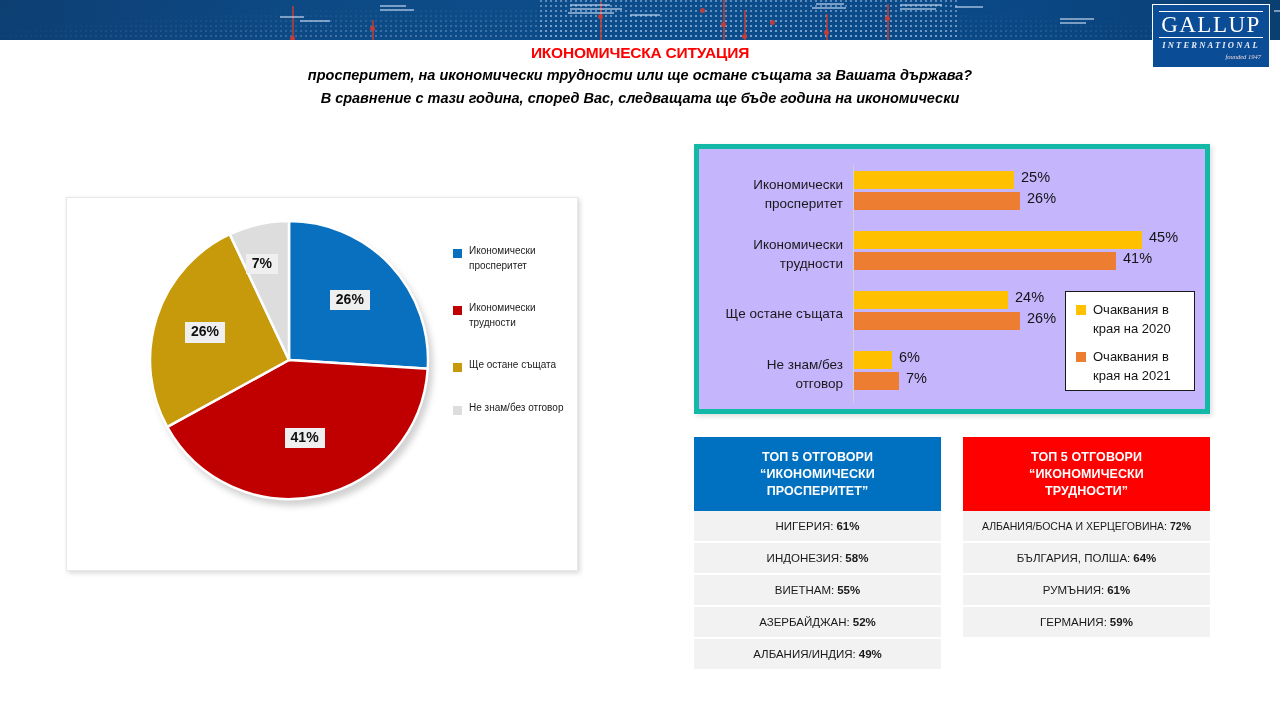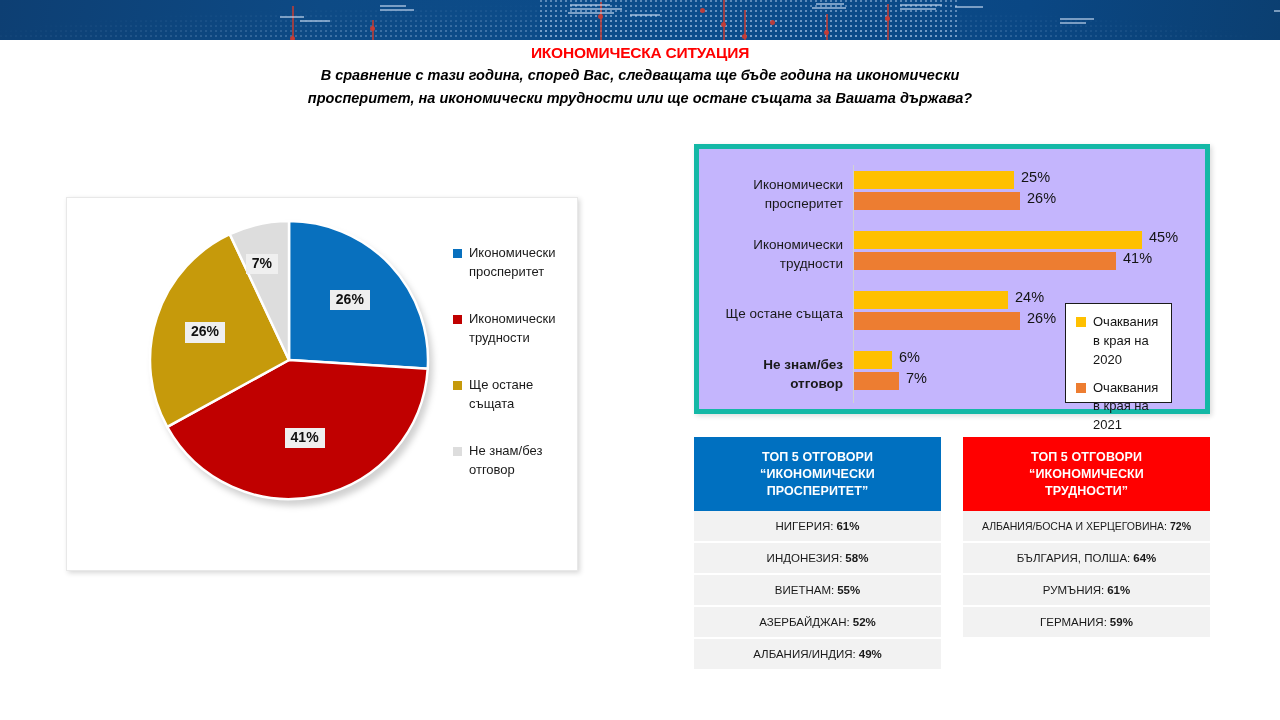--- a/index.html
+++ b/index.html
@@ -175,21 +175,21 @@
     align-items: flex-start;
     margin-bottom: 28px;
   }
   .pl-swatch {
     width: 9px; height: 9px;
     margin-top: 5px;
     margin-right: 7px;
     flex: 0 0 auto;
   }
   .pl-text {
-    font-size: 13px;
+    font-size: 10px;
     color: #1a1a1a;
     line-height: 1.46;
   }
 
   
   .bar-panel {
     position: absolute;
     left: 694px; top: 144px;
     width: 516px; height: 270px;
     background: #c4b5fd;
@@ -217,22 +217,22 @@
   .bar-val {
     position: absolute;
     top: -2px;
     font-size: 14.5px;
     color: #141414;
     white-space: nowrap;
   }
 
   .bar-legend {
     position: absolute;
-    left: 366px; top: 154px;
-    width: 107px; height: 100px;
+    left: 366px; top: 142px;
+    width: 130px; height: 100px;
     background: #ffffff;
     border: 1px solid #1a1a1a;
     padding: 9px 8px 0 10px;
   }
   .bl-item { display: flex; align-items: flex-start; margin-bottom: 9px; }
   .bl-swatch { width: 10px; height: 10px; margin-top: 4px; margin-right: 7px; flex: 0 0 auto; }
   .bl-text { font-size: 13px; color: #151515; line-height: 1.45; }
 
   
   .tables {
@@ -311,25 +311,32 @@
       <div class="bmicro" style="left:900px; top:8px;  width:36px;"></div>
       <div class="bmicro" style="left:955px; top:6px;  width:28px;"></div>
       <div class="bmicro" style="left:280px; top:16px; width:24px;"></div>
       <div class="bmicro" style="left:300px; top:20px; width:30px;"></div>
       <div class="bmicro" style="left:1060px; top:18px; width:34px;"></div>
       <div class="bmicro" style="left:1060px; top:22px; width:26px;"></div>
       <div class="bmicro" style="left:1274px; top:10px; width:6px;"></div>
     </div>
   </div>
 
+  <div class="logo">
+    <div class="logo-rule-top"></div>
+    <div class="logo-main">GALLUP</div>
+    <div class="logo-rule-mid"></div>
+    <div class="logo-sub">INTERNATIONAL</div>
+    <div class="logo-found">founded 1947</div>
+  </div>
 
   <div class="title">ИКОНОМИЧЕСКА СИТУАЦИЯ</div>
   <div class="subtitle">
+    <div>просперитет, на икономически трудности или ще остане същата за Вашата държава?</div>
     <div>В сравнение с тази година, според Вас, следващата ще бъде година на икономически</div>
-    <div>просперитет, на икономически трудности или ще остане същата за Вашата държава?</div>
   </div>
 
   <div class="pie-panel">
     <div class="pie-wrap">
       <div class="pie-shadow"></div>
       <svg class="pie" viewBox="0 0 280 280">
         <g id="pie-slices">
             <path d="M 140 140 L 140.00 1.00 A 139 139 0 0 1 278.73 148.73 Z" fill="#0870be" stroke="#ffffff" stroke-width="2.5"></path>
             <path d="M 140 140 L 278.73 148.73 A 139 139 0 0 1 18.19 206.96 Z" fill="#c00000" stroke="#ffffff" stroke-width="2.5"></path>
             <path d="M 140 140 L 18.19 206.96 A 139 139 0 0 1 80.82 14.23 Z" fill="#c69a0b" stroke="#ffffff" stroke-width="2.5"></path>
@@ -403,21 +410,21 @@
         <div class="bar-rect" style="width:154px; background:#ffc000;"></div>
         <span class="bar-val" style="left:161px;">24%</span>
       </div>
       <div class="bar-row" style="top:21px;">
         <div class="bar-rect" style="width:166px; background:#ed7d31;"></div>
         <span class="bar-val" style="left:173px;">26%</span>
       </div>
     </div>
 
     <div class="bar-group" style="top:202px; height:50px;">
-      <div class="bar-cat-label" style="top:4px;font-weight:bold;">
+      <div class="bar-cat-label" style="top:4px;">
         <div>Не знам/без</div>
         <div>отговор</div>
       </div>
       <div class="bar-row" style="top:0px;">
         <div class="bar-rect" style="width:38px; background:#ffc000;"></div>
         <span class="bar-val" style="left:45px;">6%</span>
       </div>
       <div class="bar-row" style="top:21px;">
         <div class="bar-rect" style="width:45px; background:#ed7d31;"></div>
         <span class="bar-val" style="left:52px;">7%</span>

